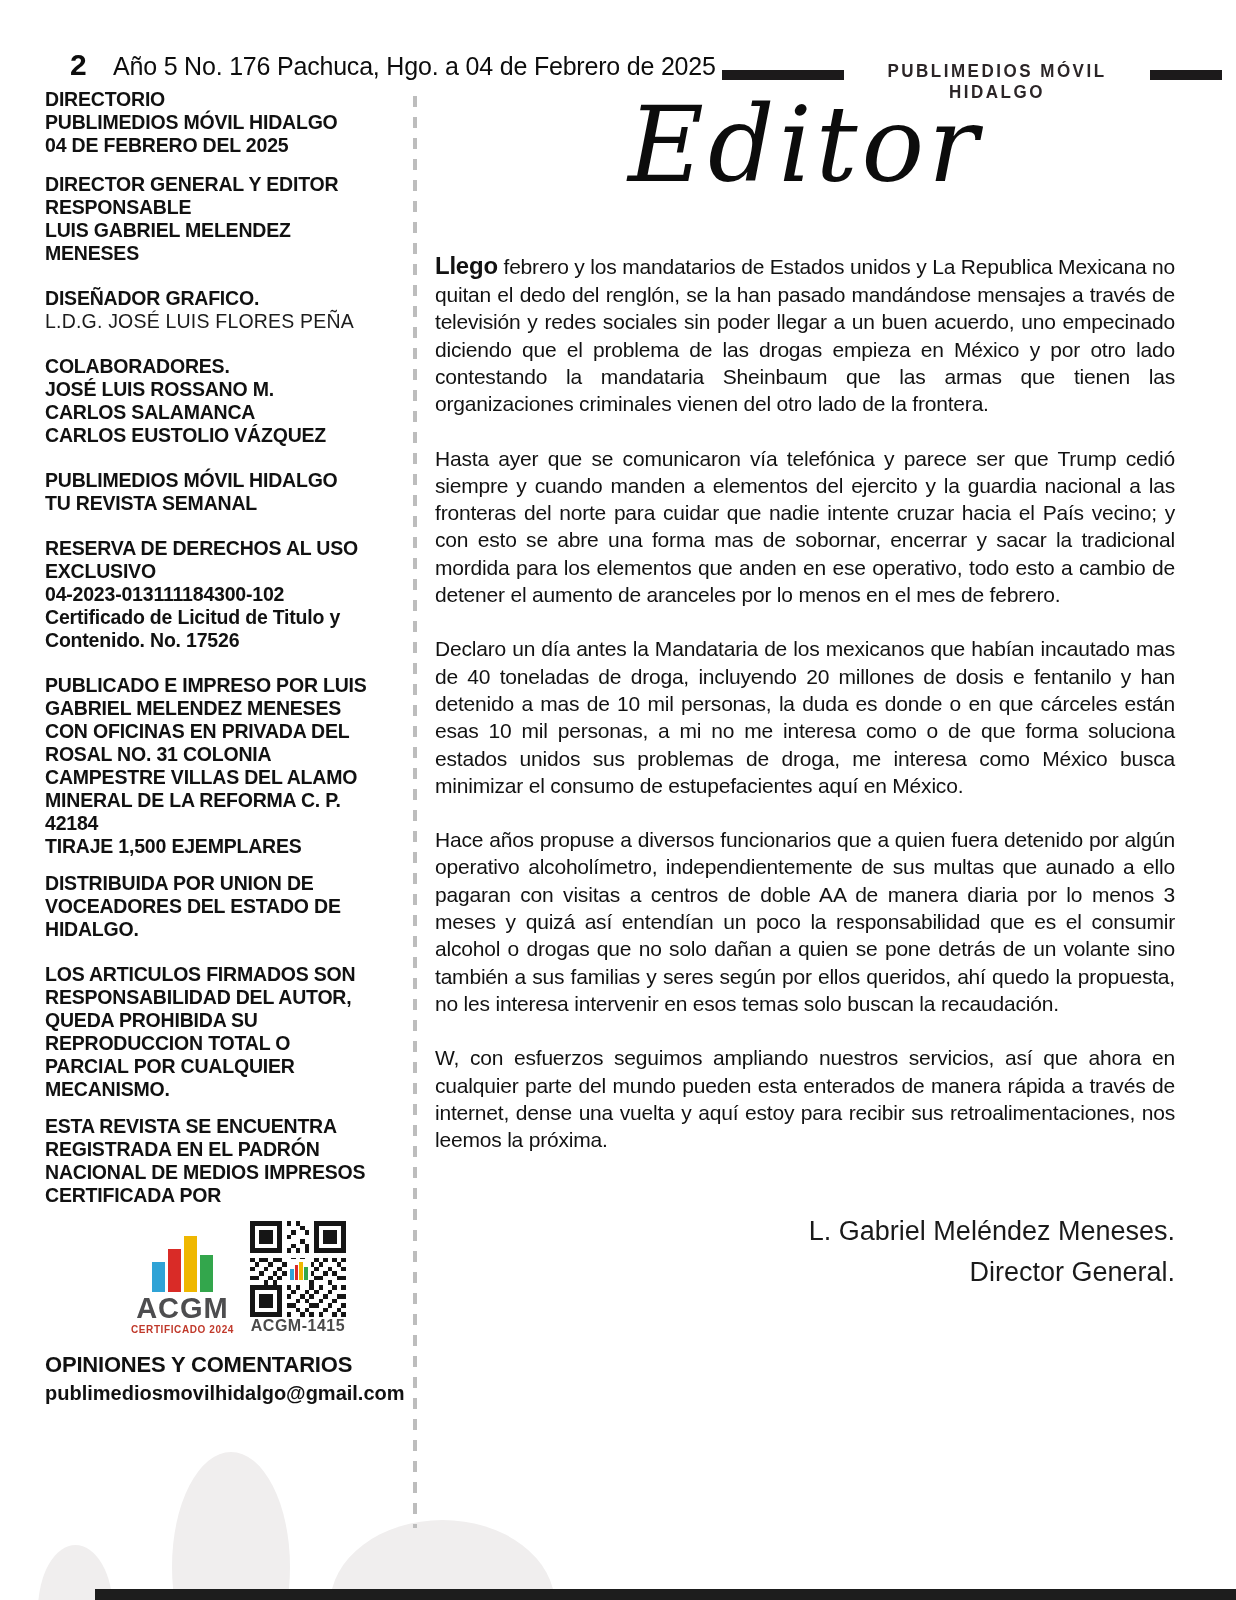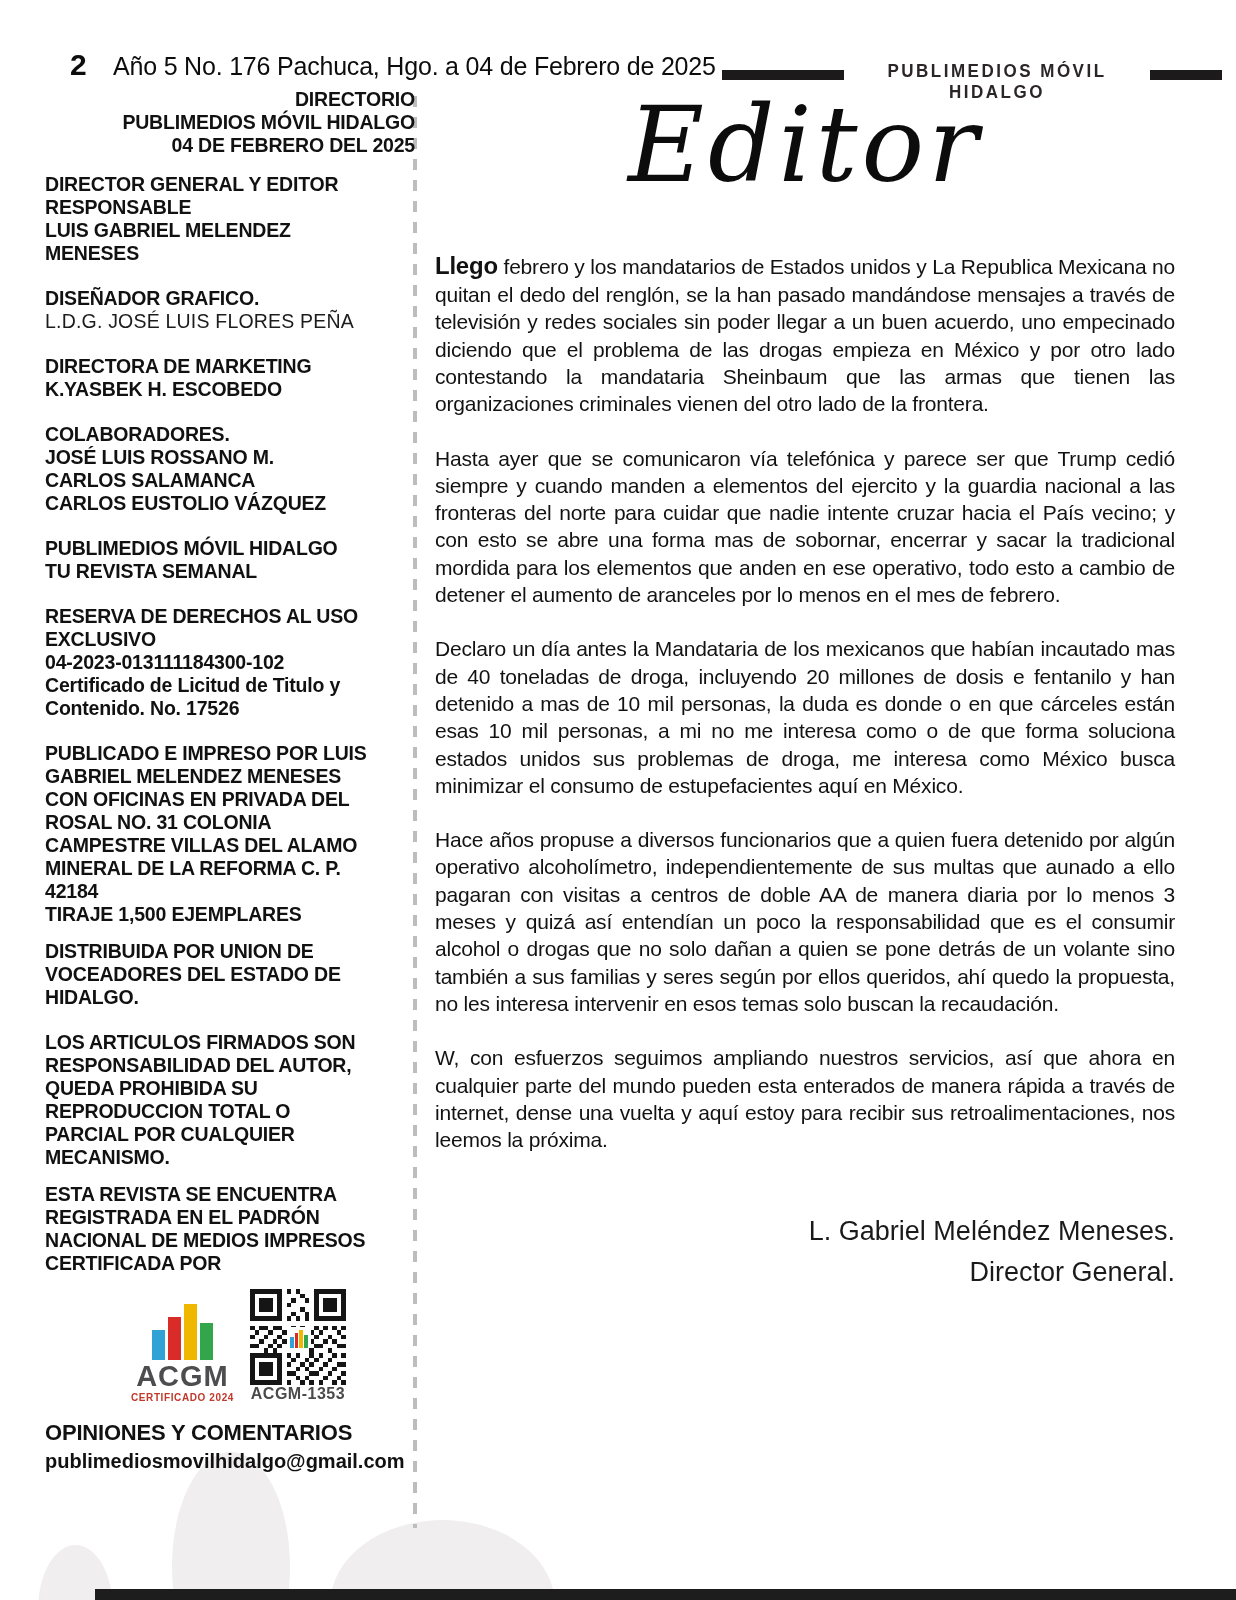--- a/index.html
+++ b/index.html
@@ -19,21 +19,21 @@
     font-size:17px; font-weight:700; letter-spacing:2.5px; color:#2b2527;
     transform:scaleY(1.05);
   }
   
   .divider{
     position:absolute; left:413px; top:96px; width:4px; height:1432px;
     background:repeating-linear-gradient(to bottom,#bdbdbd 0 11px, transparent 11px 21px);
   }
   
   .left-col{position:absolute; left:45px; top:88px; width:370px; line-height:1.18; font-size:19.5px;}
-  .dir-header{font-weight:700; text-align:right; white-space:pre-line; margin-bottom:16px; letter-spacing:-0.2px;}
+  .dir-header{font-weight:700; text-align:left; white-space:pre-line; margin-bottom:16px; letter-spacing:-0.2px;}
   .dir-sec{margin-bottom:22px;}
   .dir-bold{font-weight:700; white-space:pre-line; letter-spacing:-0.2px;}
   .dir-light{font-weight:400; white-space:pre-line; letter-spacing:0.2px; color:#1c1c1c;}
   .sec-tight{margin-bottom:14px;}
   
   .cert-row{display:flex; align-items:flex-end; gap:16px; margin:6px 0 10px 86px;}
   .acgm{display:flex; flex-direction:column; align-items:center;}
   .acgm-bars{display:flex; align-items:flex-end; gap:3px; height:56px;}
   .acgm-bars span{width:13px; display:block;}
   .bar-blue{height:30px; background:#2fa3d6;}
@@ -91,24 +91,20 @@
 
     <div class="dir-sec">
       <div class="dir-bold">DIRECTOR GENERAL Y EDITOR
 RESPONSABLE
 LUIS GABRIEL MELENDEZ
 MENESES</div>
     </div>
     <div class="dir-sec">
       <div class="dir-bold">DISEÑADOR GRAFICO.</div>
       <div class="dir-light">L.D.G. JOSÉ LUIS FLORES PEÑA</div>
-    </div>
-    <div class="dir-sec">
-      <div class="dir-bold">DIRECTORA DE MARKETING
-K.YASBEK H. ESCOBEDO</div>
     </div>
     <div class="dir-sec">
       <div class="dir-bold">COLABORADORES.
 JOSÉ LUIS ROSSANO M.
 CARLOS SALAMANCA
 CARLOS EUSTOLIO VÁZQUEZ</div>
     </div>
     <div class="dir-sec">
       <div class="dir-bold">PUBLIMEDIOS MÓVIL HIDALGO
 TU REVISTA SEMANAL</div>
@@ -179,21 +175,21 @@
               <rect x="16" y="2" width="3" height="3"></rect>
               <rect x="2" y="16" width="3" height="3"></rect>
             <path d="M8 0h1v1H8zM10 0h1v1h-1zM11 1h1v1h-1zM9 2h1v1H9zM12 2h1v1h-1zM8 3h1v1H8zM11 4h1v1h-1zM9 5h1v1H9zM12 5h1v1h-1zM8 6h1v1H8zM10 6h1v1h-1zM12 6h1v1h-1zM0 8h1v1H0zM2 8h2v1H2zM5 8h2v1H5zM9 8h1v1H9zM11 8h1v1h-1zM14 8h1v1h-1zM16 8h1v1h-1zM18 8h1v1h-1zM20 8h1v1h-1zM1 9h1v1H1zM4 9h1v1H4zM7 9h1v1H7zM13 9h1v1h-1zM15 9h1v1h-1zM19 9h1v1h-1zM0 10h1v1H0zM3 10h1v1H3zM6 10h1v1H6zM14 10h1v1h-1zM17 10h1v1h-1zM20 10h1v1h-1zM2 11h1v1H2zM5 11h1v1H5zM7 11h1v1H7zM13 11h1v1h-1zM16 11h1v1h-1zM18 11h1v1h-1zM0 12h2v1H0zM4 12h1v1H4zM6 12h1v1H6zM14 12h2v1h-2zM19 12h2v1h-2zM3 13h1v1H3zM5 13h1v1H5zM13 13h1v1h-1zM17 13h1v1h-1zM8 14h1v1H8zM10 14h1v1h-1zM13 14h1v1h-1zM15 14h1v1h-1zM18 14h1v1h-1zM20 14h1v1h-1zM9 15h1v1H9zM12 15h1v1h-1zM14 15h1v1h-1zM17 15h1v1h-1zM8 16h1v1H8zM11 16h1v1h-1zM13 16h1v1h-1zM16 16h1v1h-1zM19 16h2v1h-2zM10 17h1v1h-1zM12 17h1v1h-1zM15 17h1v1h-1zM18 17h1v1h-1zM8 18h2v1H8zM13 18h2v1h-2zM17 18h1v1h-1zM20 18h1v1h-1zM10 19h1v1h-1zM12 19h1v1h-1zM16 19h1v1h-1zM19 19h1v1h-1zM8 20h1v1H8zM11 20h1v1h-1zM13 20h1v1h-1zM15 20h1v1h-1zM18 20h1v1h-1zM20 20h1v1h-1z"></path>
           </g>
           <rect x="8.4" y="8.4" width="4.9" height="4.6" fill="#ffffff"></rect>
           <rect x="8.8" y="10.4" width="0.8" height="2.4" fill="#2fa3d6"></rect>
           <rect x="9.8" y="9.6" width="0.8" height="3.2" fill="#d92b27"></rect>
           <rect x="10.8" y="8.9" width="0.8" height="3.9" fill="#efb700"></rect>
           <rect x="11.8" y="10.0" width="0.8" height="2.8" fill="#33a64c"></rect>
         </svg>
-        <div class="qr-label">ACGM-1353</div>
+        <div class="qr-label">ACGM-1415</div>
       </div>
     </div>
 
     <div class="contact-heading">OPINIONES Y COMENTARIOS</div>
     <div class="contact-email">publimediosmovilhidalgo@gmail.com</div>
   </div>
 
   <div class="right-col">
     <div class="editor-title">Editor</div>
     <div class="editorial">

